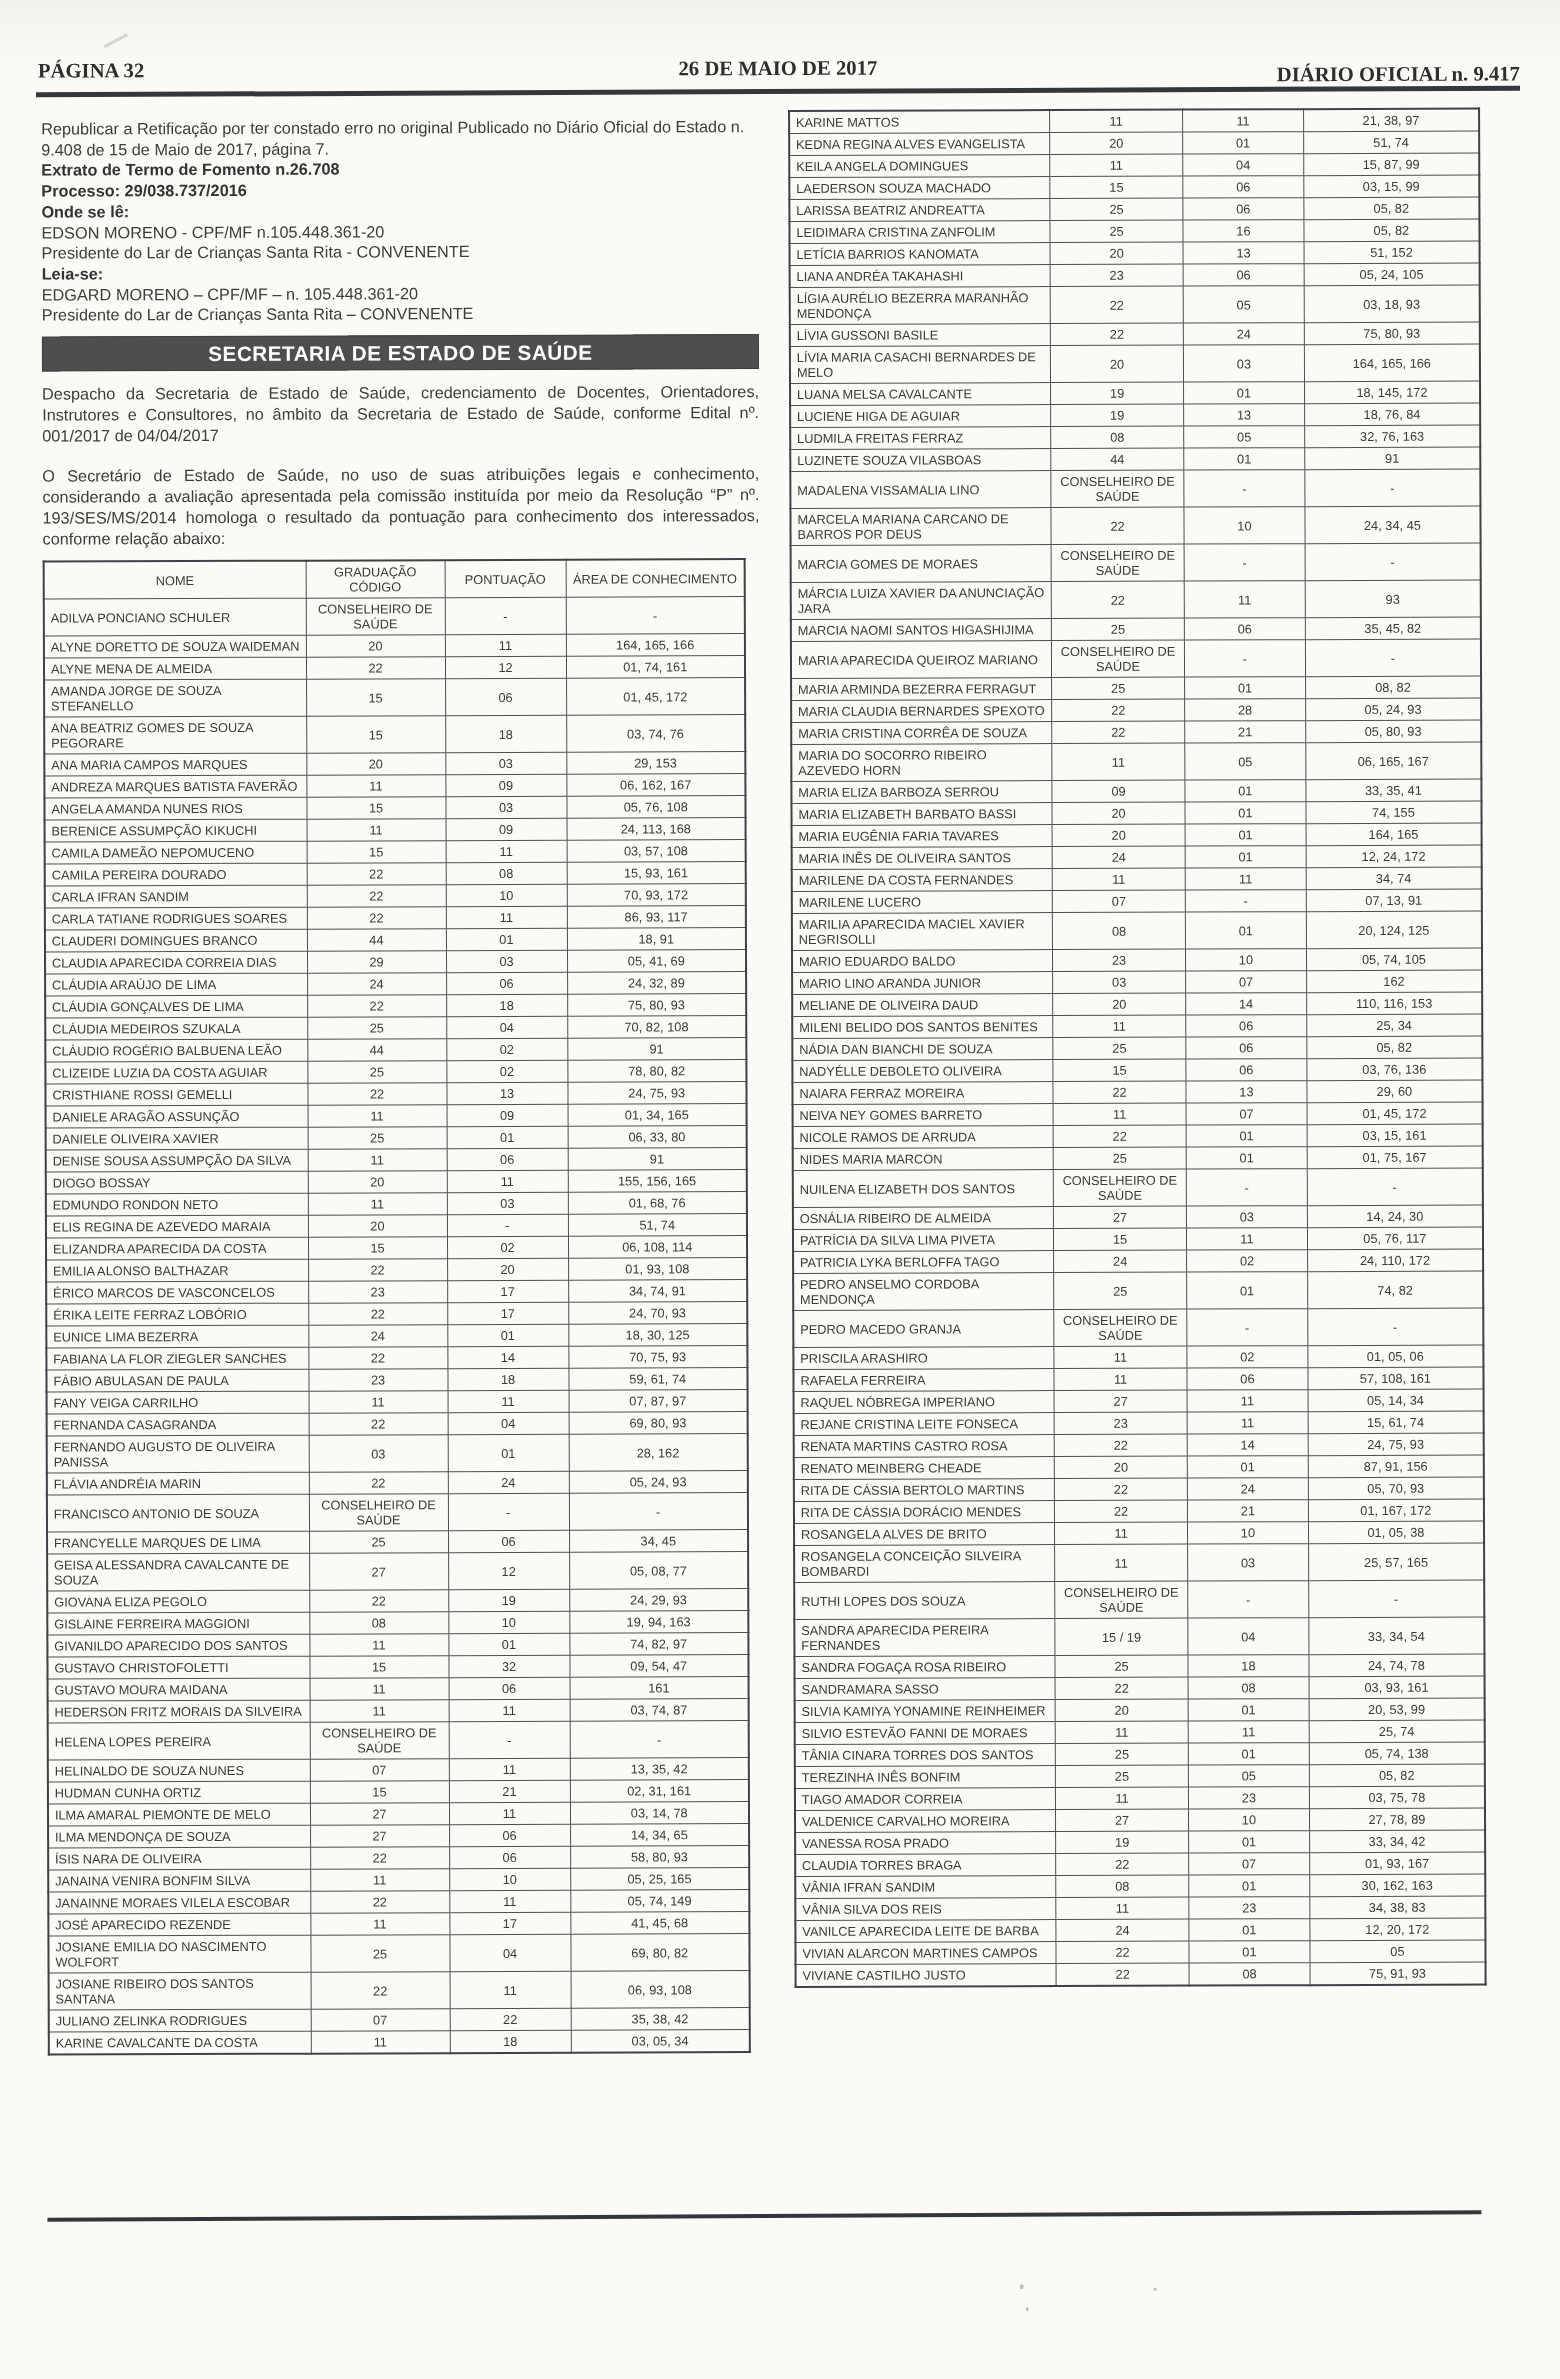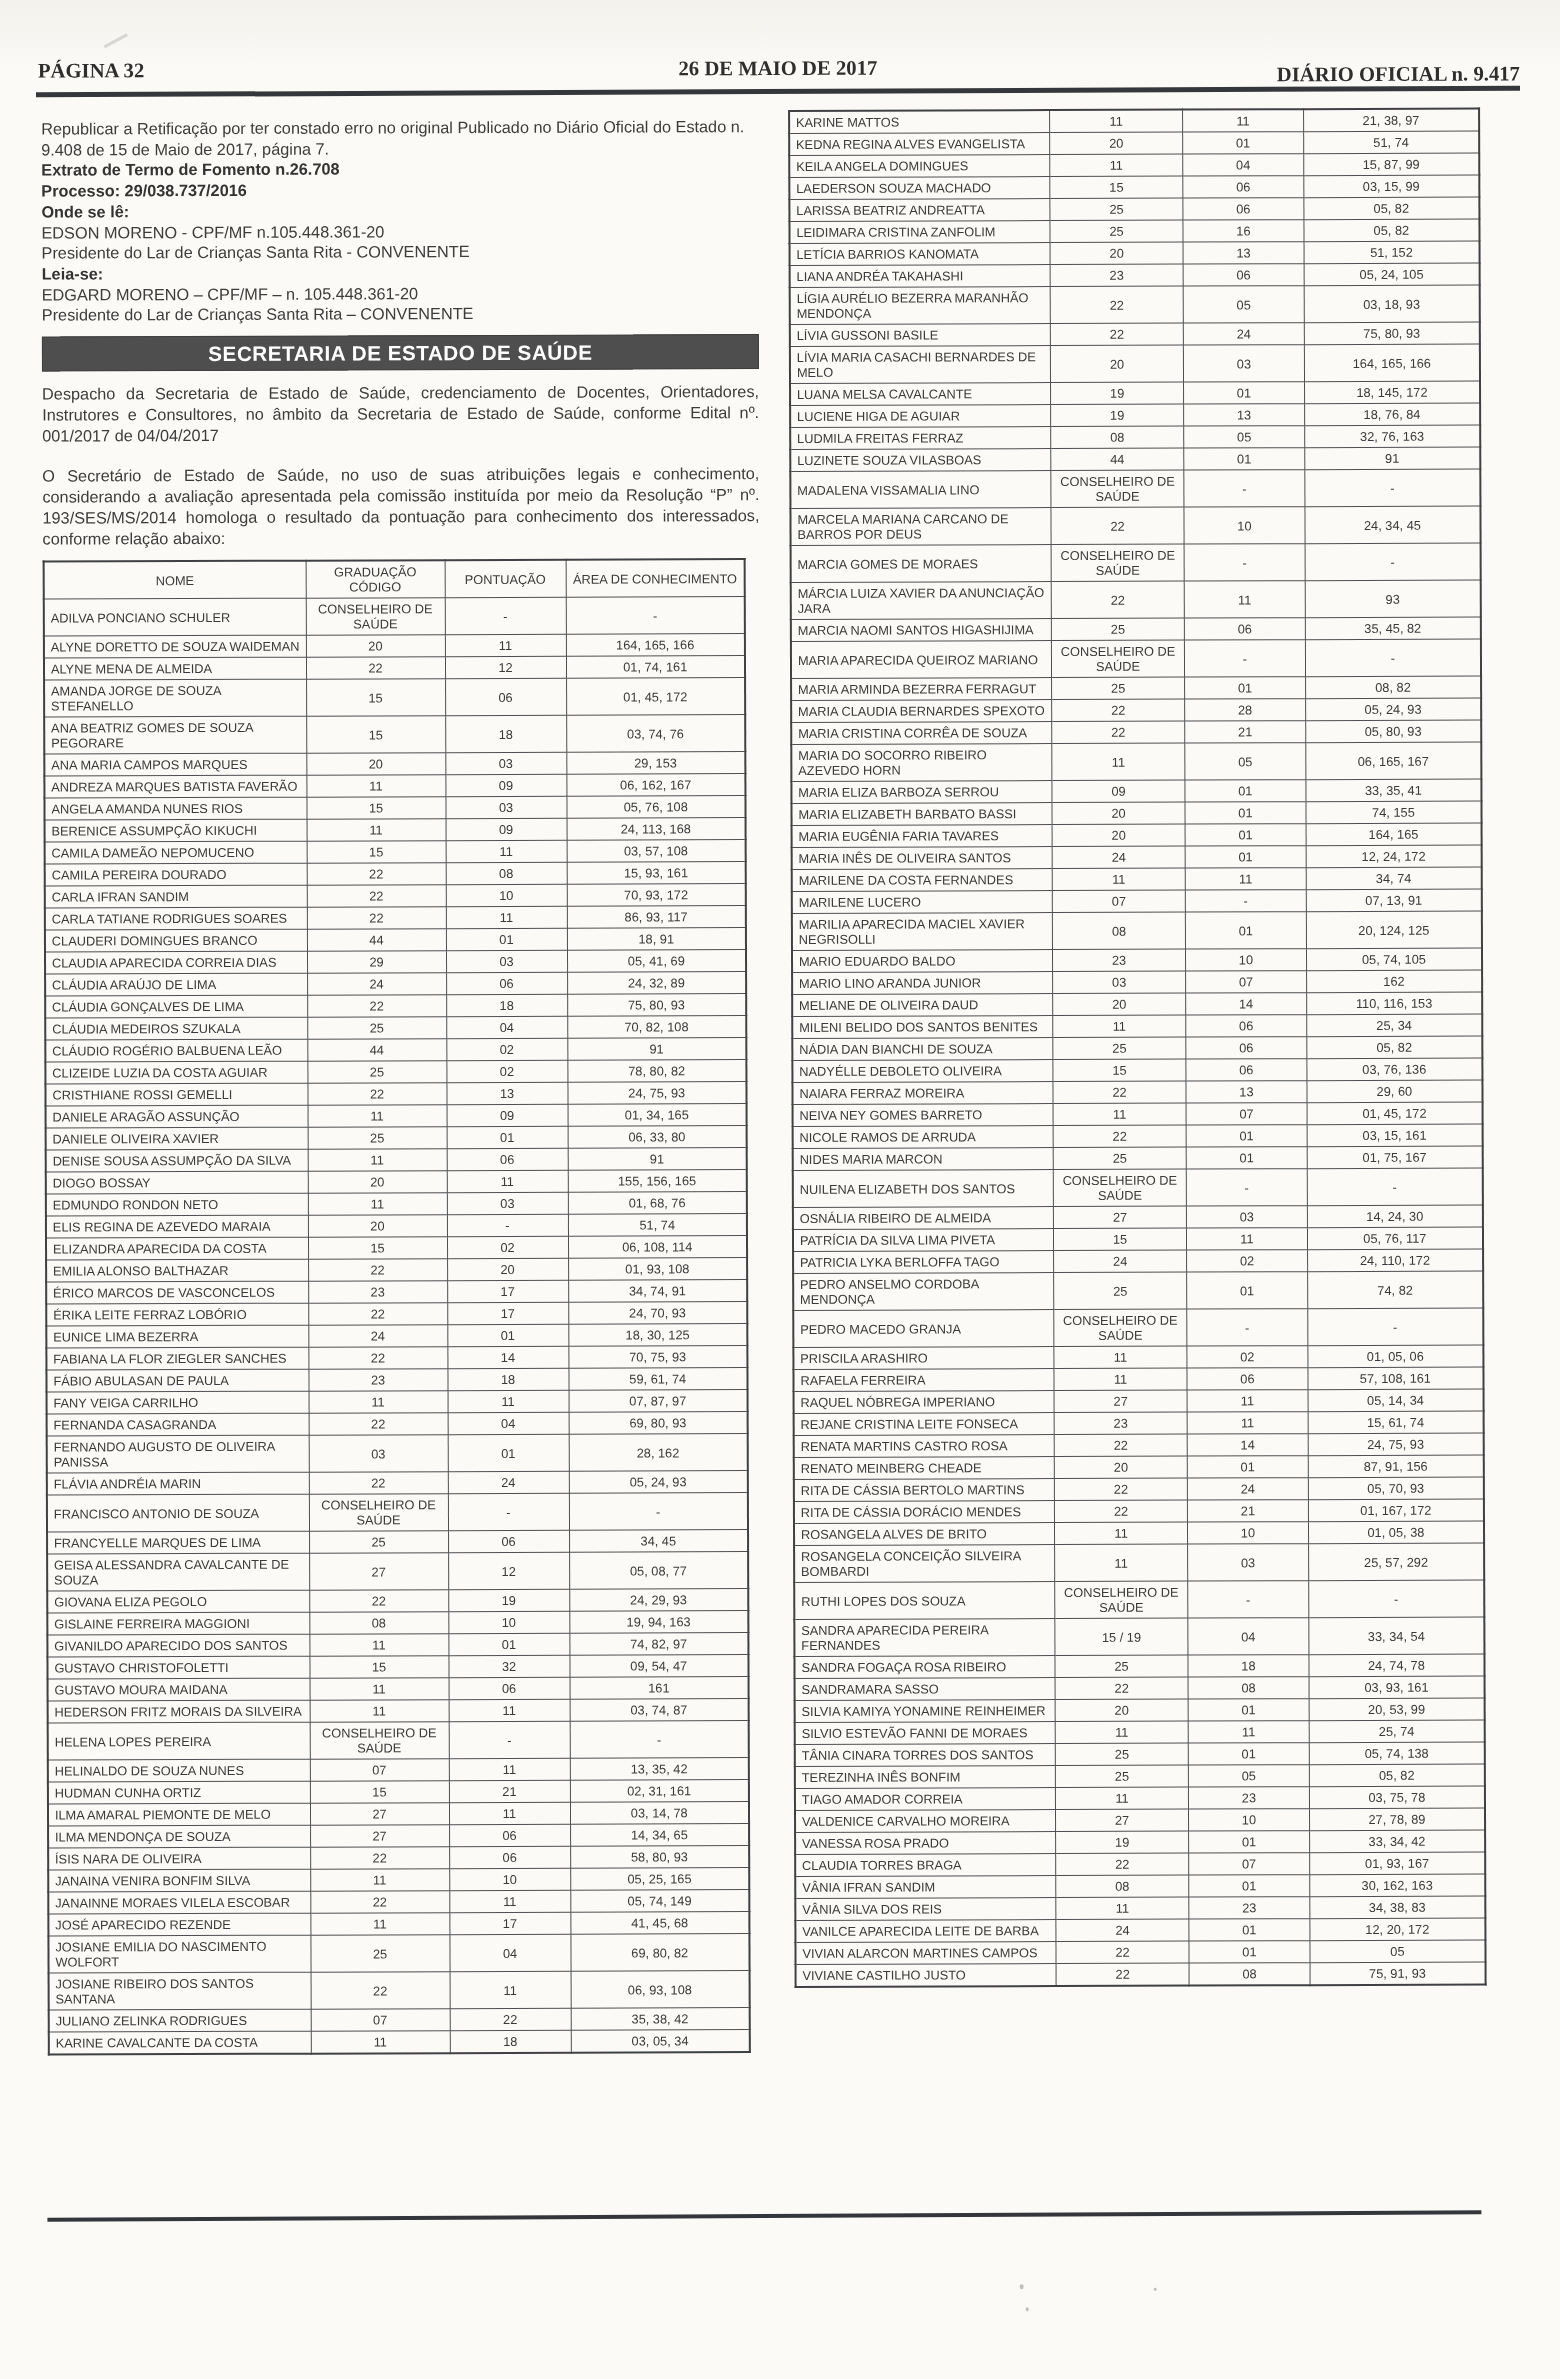--- a/index.html
+++ b/index.html
@@ -808,21 +808,21 @@
             <tr>
               <td class="c-name">ROSANGELA ALVES DE BRITO</td>
               <td class="c-grad">11</td>
               <td class="c-pont">10</td>
               <td class="c-area">01, 05, 38</td>
             </tr>
             <tr>
               <td class="c-name">ROSANGELA CONCEIÇÃO SILVEIRA BOMBARDI</td>
               <td class="c-grad">11</td>
               <td class="c-pont">03</td>
-              <td class="c-area">25, 57, 292</td>
+              <td class="c-area">25, 57, 165</td>
             </tr>
             <tr>
               <td class="c-name">RUTHI LOPES DOS SOUZA</td>
               <td class="c-grad">CONSELHEIRO DE SAÚDE</td>
               <td class="c-pont">-</td>
               <td class="c-area">-</td>
             </tr>
             <tr>
               <td class="c-name">SANDRA APARECIDA PEREIRA FERNANDES</td>
               <td class="c-grad">15 / 19</td>

